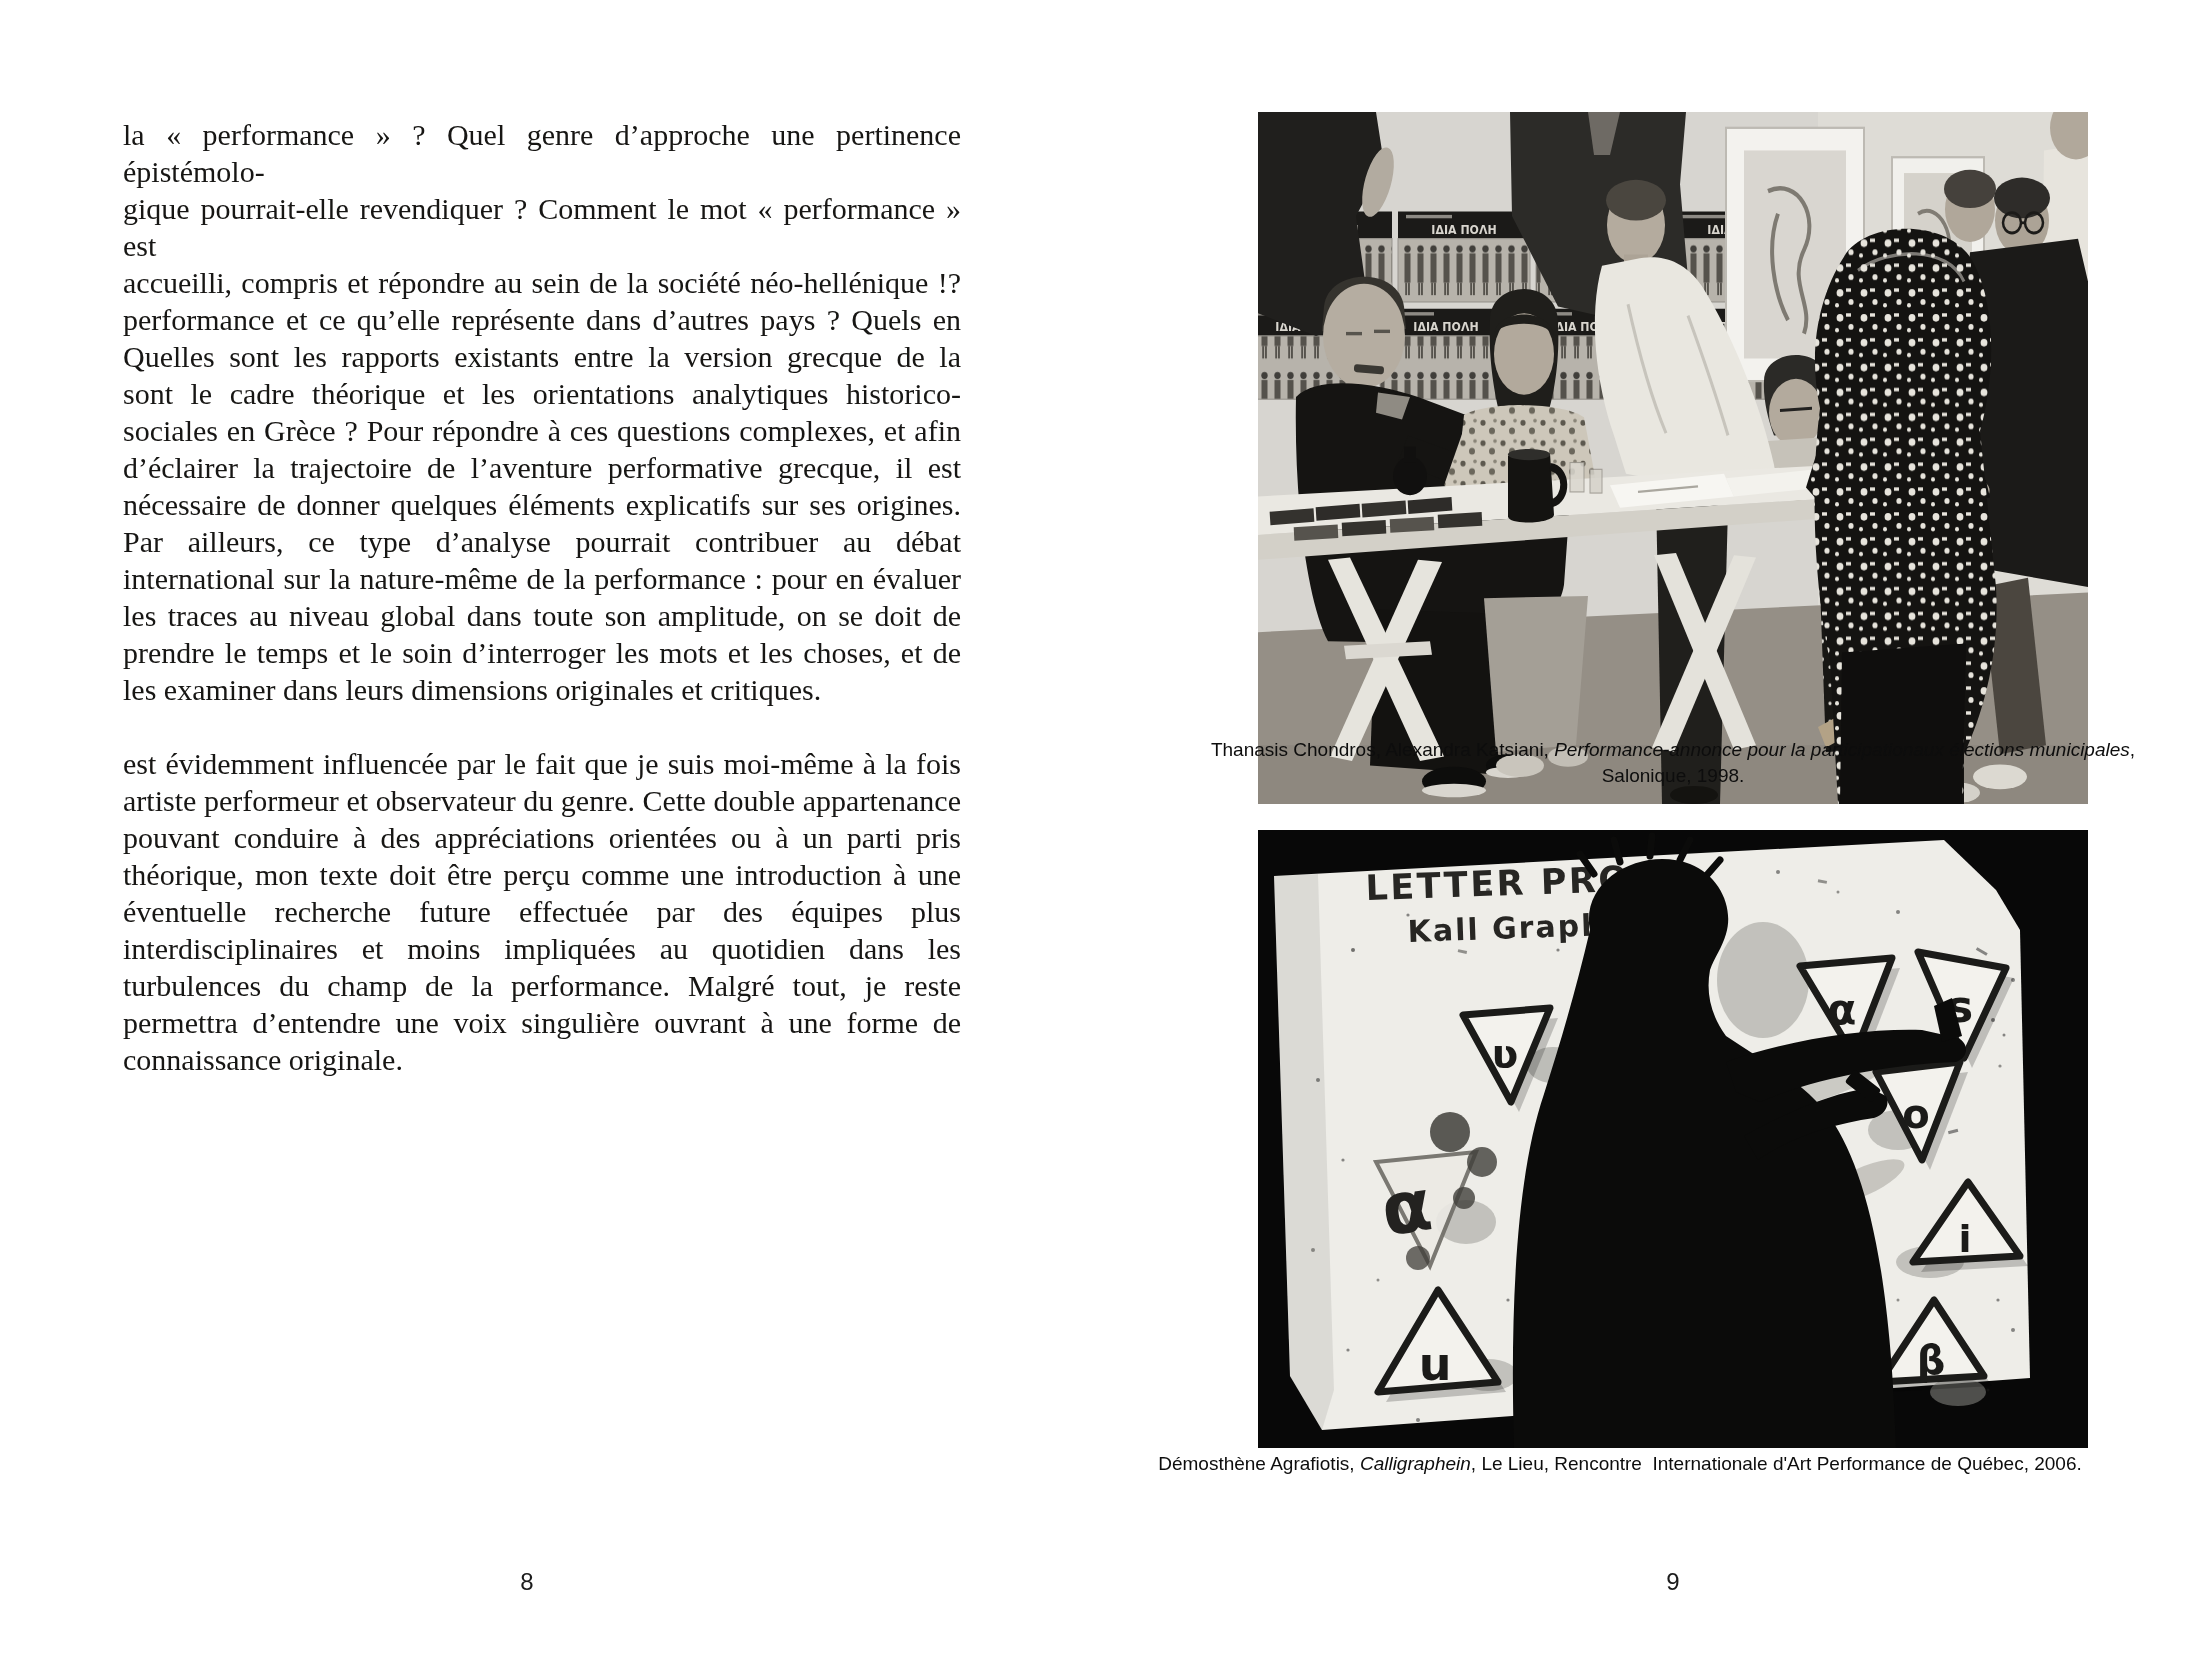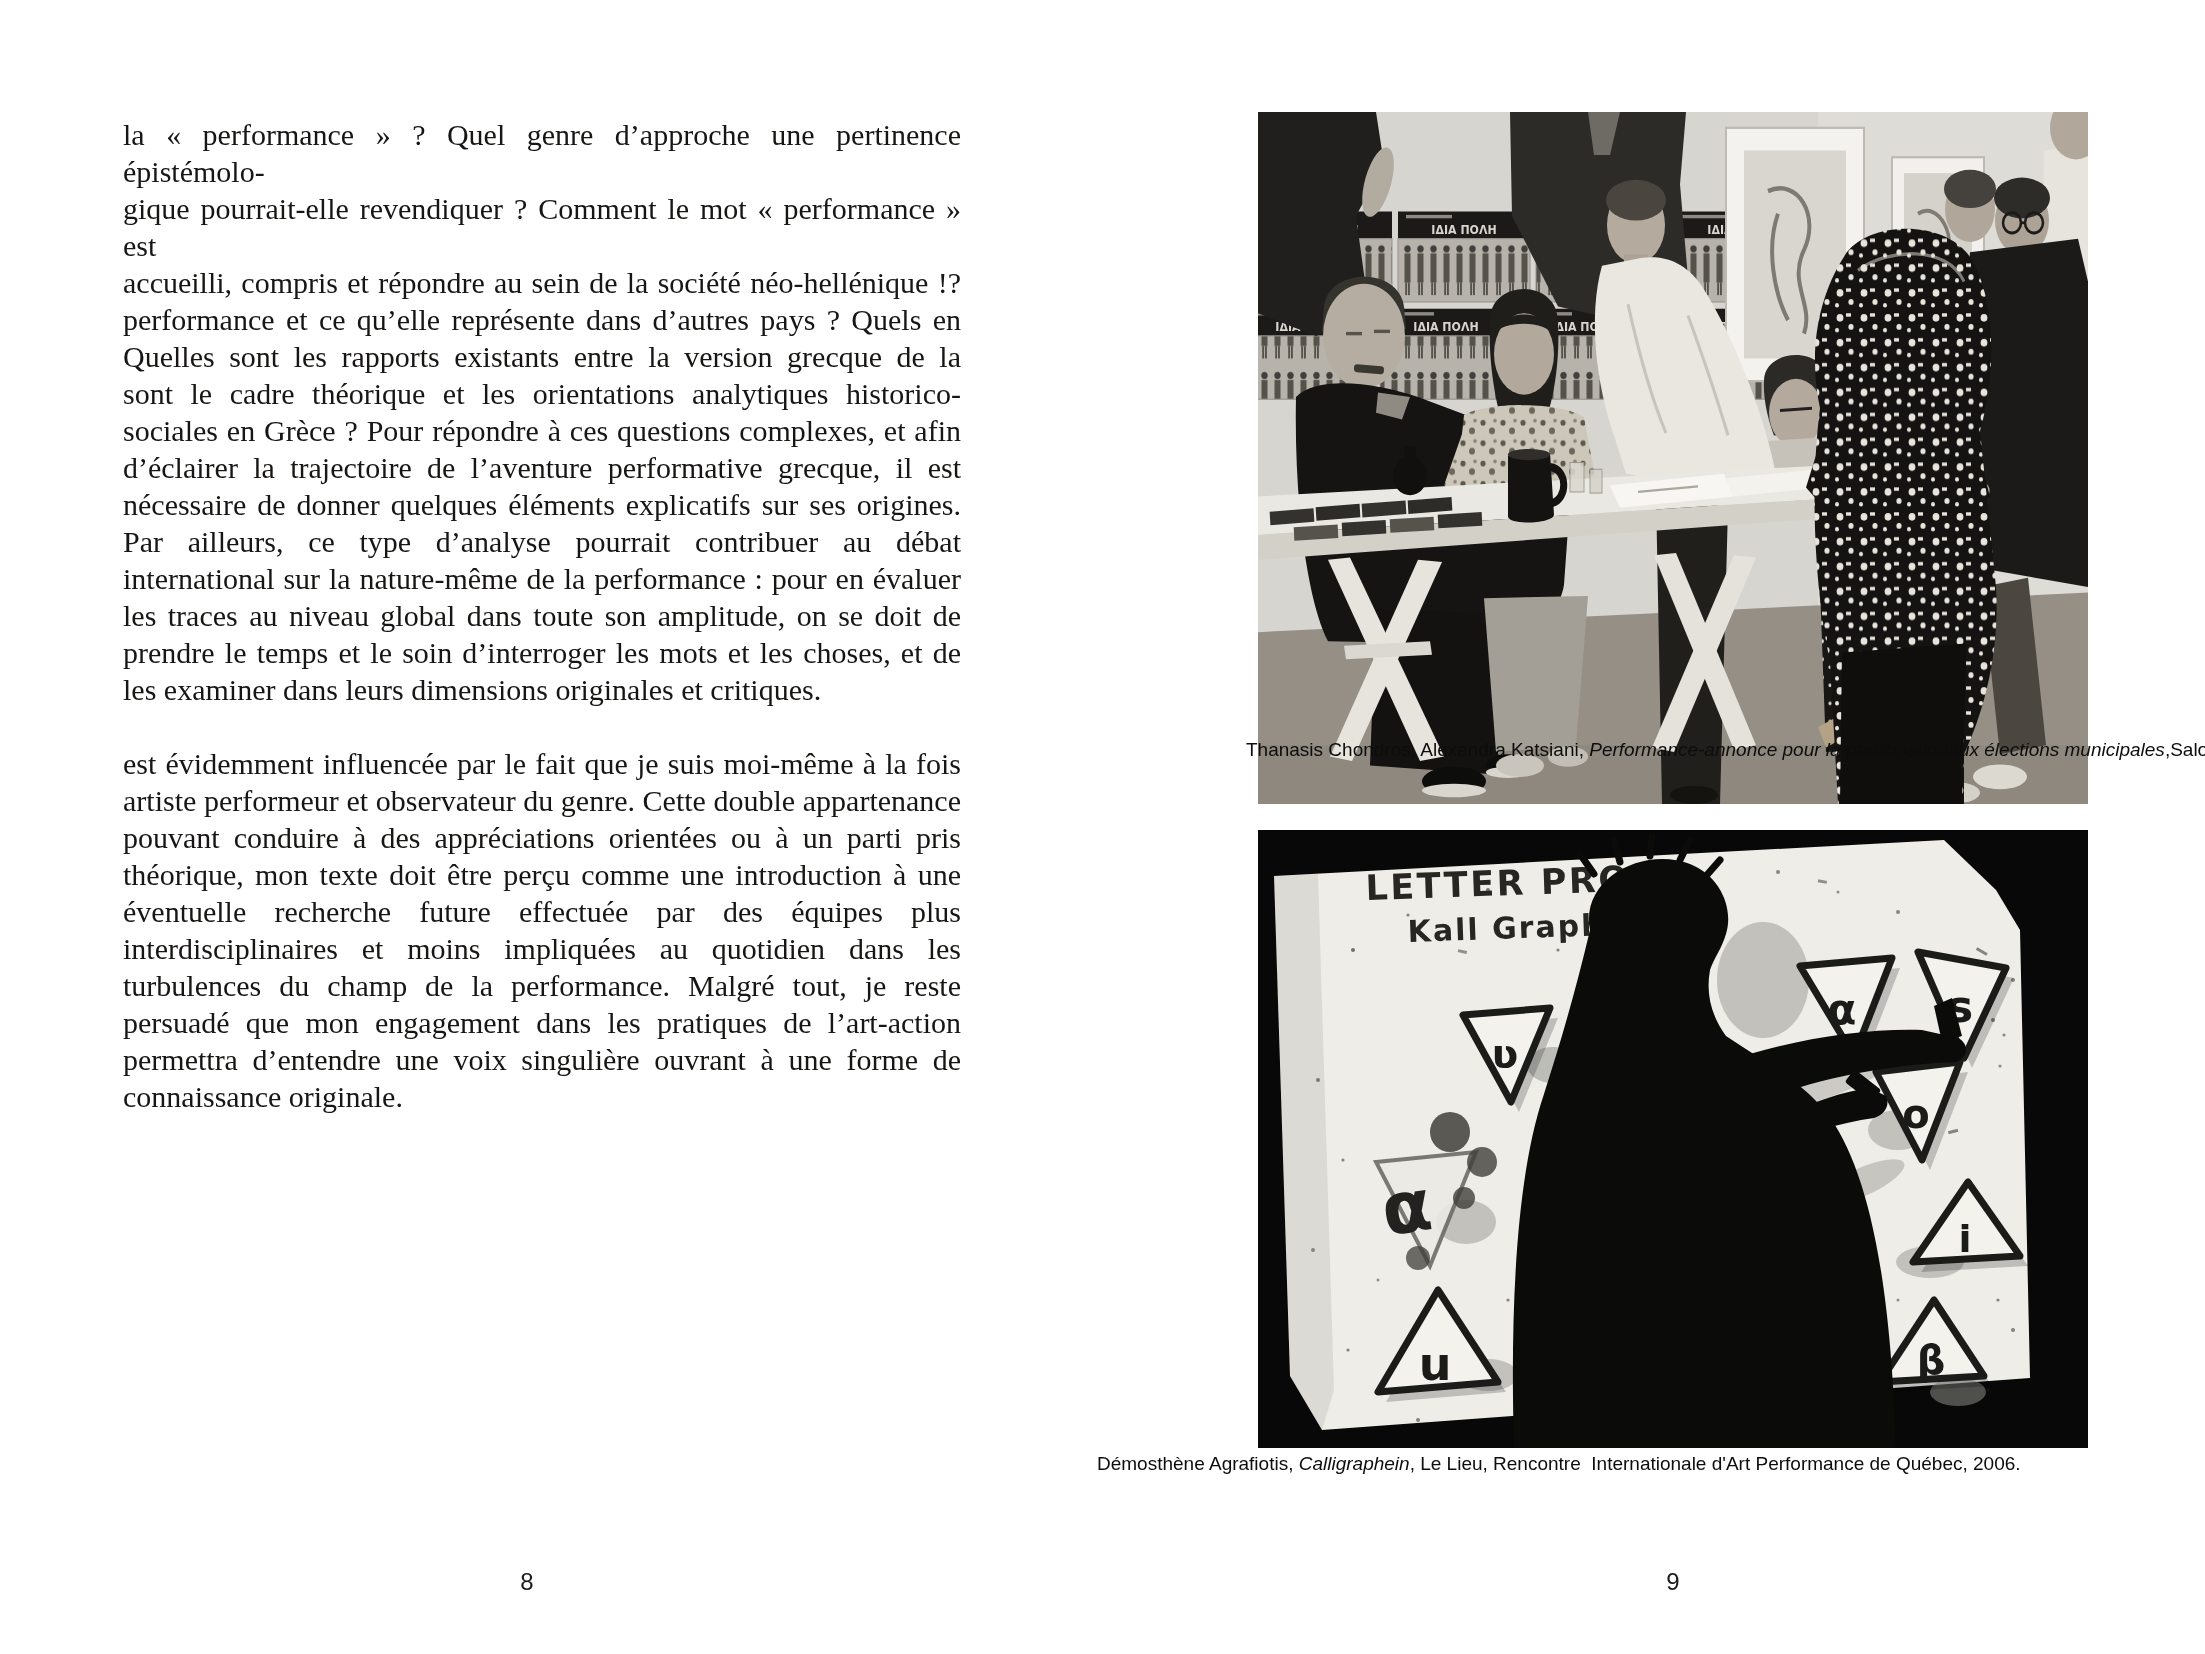--- a/index.html
+++ b/index.html
@@ -23,21 +23,21 @@
   
   .photo { position:absolute; background:#e8e6e1; }
   .photo1 { left:1258px; top:112px; width:830px; height:692px; }
   .photo2 { left:1258px; top:830px; width:830px; height:618px; }
   .photo svg { display:block; width:100%; height:100%; }
 
   
   .caption {
     position:absolute; font-family:"Liberation Sans", sans-serif;
     font-size:19px; line-height:26px; color:#0d0d0d;
-    display:flex; flex-direction:row; align-items:center;
+    display:flex; flex-direction:column; align-items:center;
   }
   .caption .cline { white-space:pre; }
   .caption em { font-style:italic; }
   .caption1 { left:1246px; top:737px; width:854px; }
   .caption2 { left:1097px; top:1451px; width:1046px; }
 
   
   .pagenum {
     position:absolute; width:60px; text-align:center;
     font-family:"Liberation Sans", sans-serif; font-size:24px; color:#1b1b1b;
@@ -70,21 +70,20 @@
       <div class="line end">les examiner dans leurs dimensions originales et critiques.</div>
     </div>
     <div class="para para2">
       <div class="line">est évidemment influencée par le fait que je suis moi-même à la fois</div>
       <div class="line">artiste performeur et observateur du genre. Cette double appartenance</div>
       <div class="line">pouvant conduire à des appréciations orientées ou à un parti pris</div>
       <div class="line">théorique, mon texte doit être perçu comme une introduction à une</div>
       <div class="line">éventuelle recherche future effectuée par des équipes plus</div>
       <div class="line">interdisciplinaires et moins impliquées au quotidien dans les</div>
       <div class="line">turbulences du champ de la performance. Malgré tout, je reste</div>
-      <div class="line">persuadé que mon engagement dans les pratiques de l’art-action</div>
       <div class="line">permettra d’entendre une voix singulière ouvrant à une forme de</div>
       <div class="line end">connaissance originale.</div>
     </div>
   </div>
 
   <div class="photo photo1">
   <svg viewBox="0 0 830 612" preserveAspectRatio="none">
     <defs>
       <pattern id="figs" width="13" height="56" patternUnits="userSpaceOnUse">
         <rect width="13" height="56" fill="#b7b3ab"></rect>

